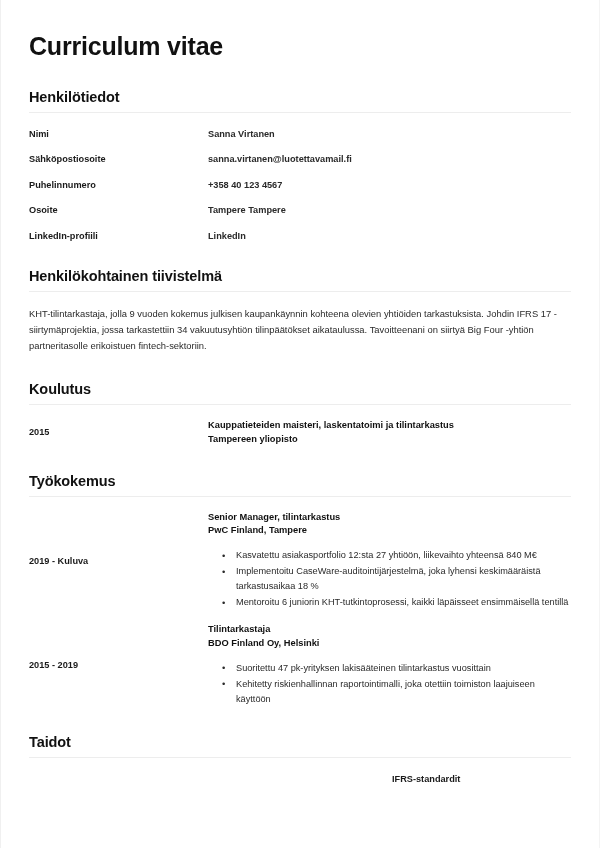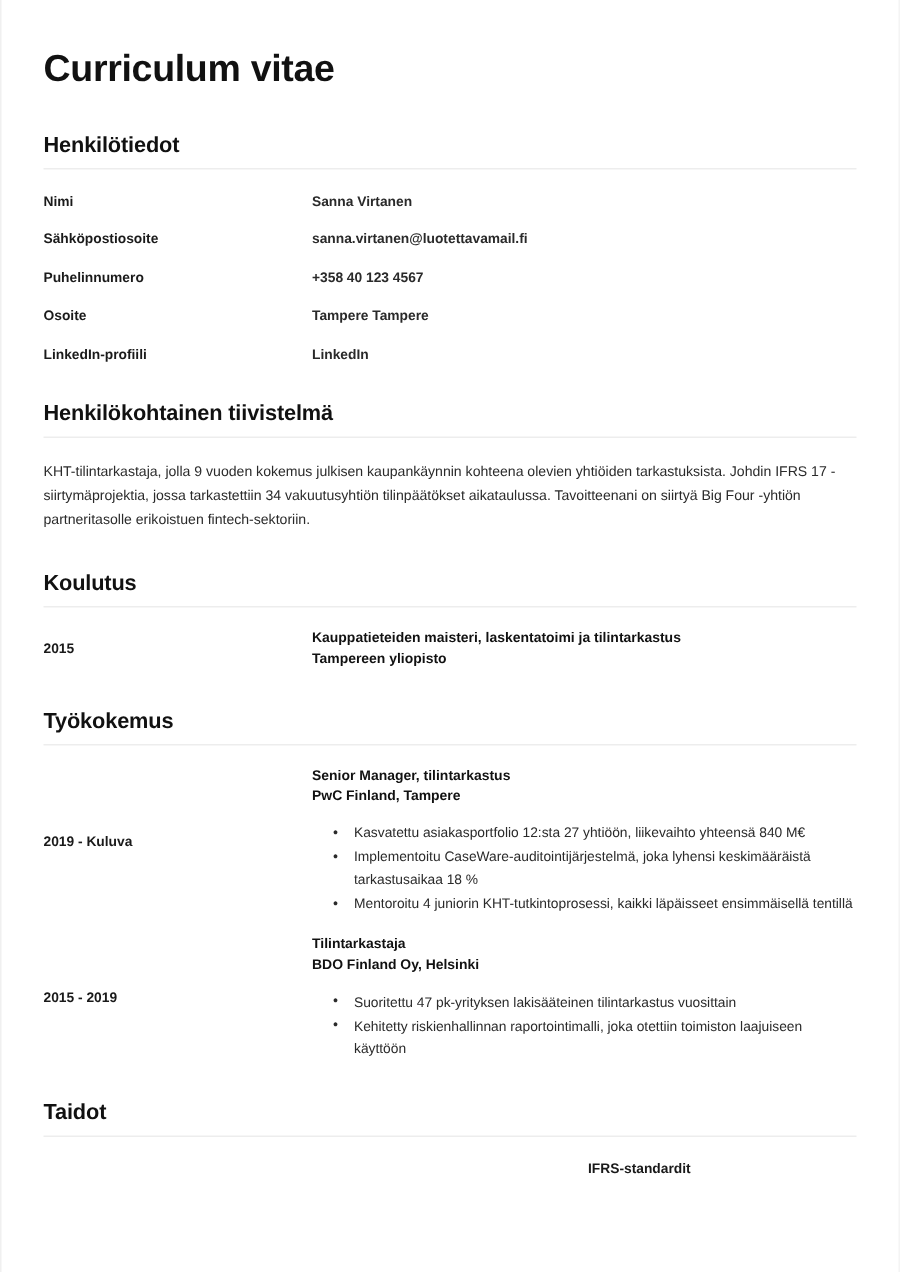--- a/index.html
+++ b/index.html
@@ -201,21 +201,21 @@
     <div class="section-rule"></div>
 
     <div class="entry">
       <div class="entry-period">2019 - Kuluva</div>
       <div class="entry-body">
         <div class="entry-title">Senior Manager, tilintarkastus</div>
         <div class="entry-org">PwC Finland, Tampere</div>
         <ul class="bullets">
           <li>Kasvatettu asiakasportfolio 12:sta 27 yhtiöön, liikevaihto yhteensä 840 M€</li>
           <li>Implementoitu CaseWare-auditointijärjestelmä, joka lyhensi keskimääräistä tarkastusaikaa 18 %</li>
-          <li>Mentoroitu 4 juniorin KHT-tutkintoprosessi, kaikki läpäisseet ensimmäisellä tentillä</li>
+          <li>Mentoroitu 6 juniorin KHT-tutkintoprosessi, kaikki läpäisseet ensimmäisellä tentillä</li>
         </ul>
       </div>
     </div>
 
     <div class="entry" style="margin-top:12px;">
       <div class="entry-period">2015 - 2019</div>
       <div class="entry-body">
         <div class="entry-title">Tilintarkastaja</div>
         <div class="entry-org">BDO Finland Oy, Helsinki</div>
         <ul class="bullets">

